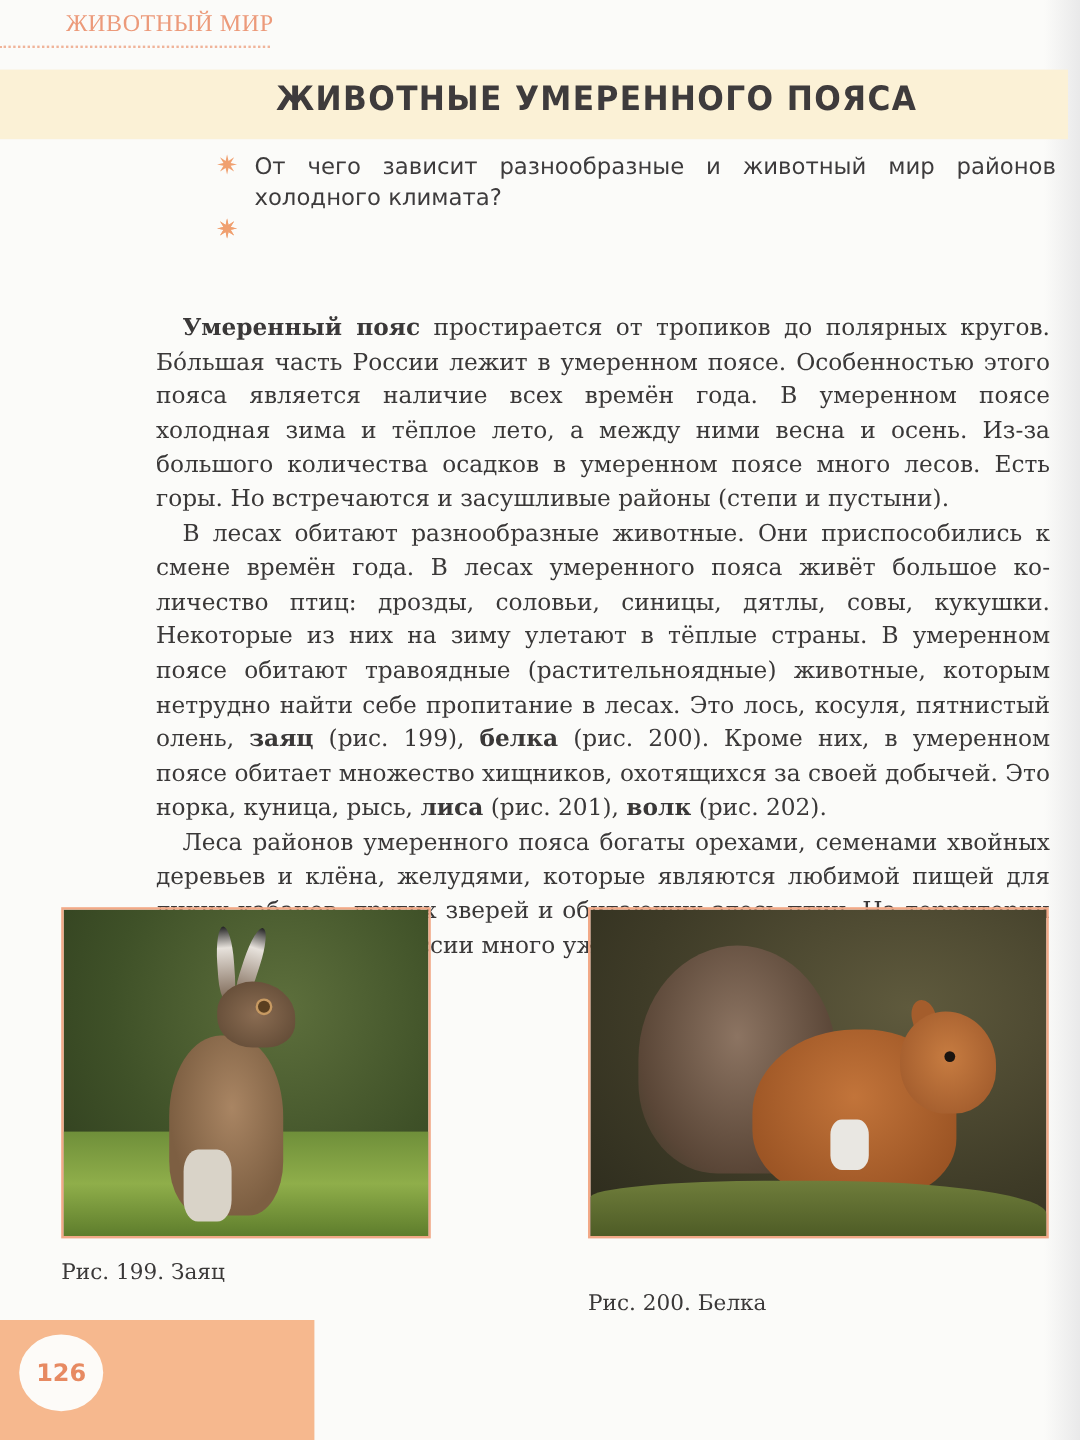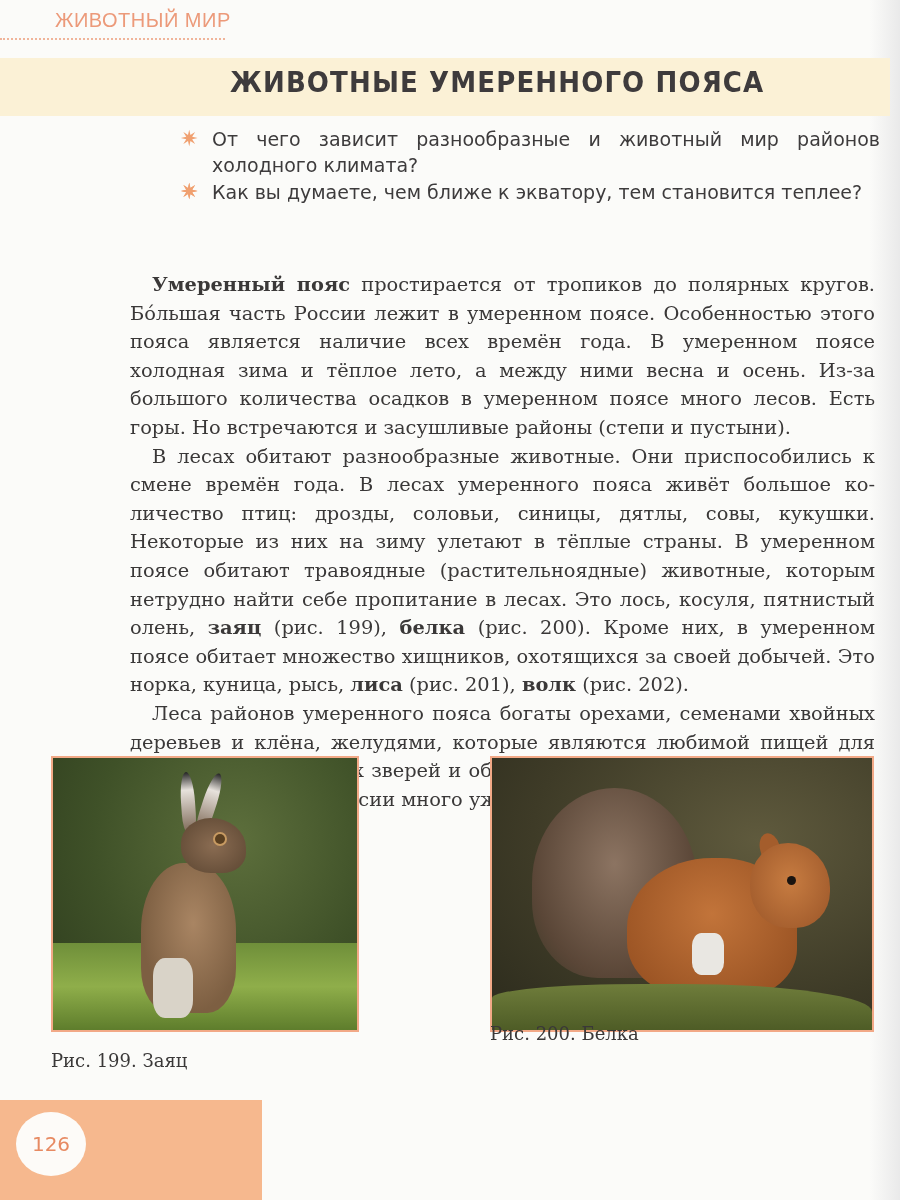--- a/index.html
+++ b/index.html
@@ -8,21 +8,21 @@
     background: #fbfbf9;
     font-family: "DejaVu Serif", serif;
     color: #3d3b3c;
   }
   .right-edge {
     position: absolute; right: 0; top: 0; width: 30px; height: 1200px;
     background: linear-gradient(to right, rgba(255,255,255,0), rgba(200,200,205,0.35));
   }
   .section-label {
     position: absolute; left: 55px; top: 9px;
-    font-family: Liberation Sans, sans-serif; font-size: 20px; letter-spacing: 0.5px;
+    font-family: Liberation Serif, serif; font-size: 20px; letter-spacing: 0.5px;
     color: #ec9a7a;
   }
   .section-dots {
     position: absolute; left: 0; top: 38px; width: 225px; height: 0;
     border-top: 2px dotted #f0b49a;
   }
   .title-band {
     position: absolute; left: 0; top: 58px; width: 890px; height: 58px;
     background: #fbf1d6;
   }
@@ -36,21 +36,21 @@
     position: absolute; left: 180px; top: 126px; width: 700px;
     list-style: none; margin: 0; padding: 0;
     font-family: "DejaVu Sans", sans-serif; font-size: 19px; line-height: 26px;
     color: #3d3b3c;
   }
   .questions li { position: relative; padding-left: 32px; margin-bottom: 1px; text-align: justify; }
   .star-icon {
     position: absolute; left: 0; top: 1px; font-size: 22px; color: #f0a070; line-height: 24px;
   }
   .body-text {
-    position: absolute; left: 130px; top: 271px; width: 745px;
+    position: absolute; left: 130px; top: 259px; width: 745px;
     font-family: "DejaVu Serif", serif; font-size: 19.4px; line-height: 28.6px;
     text-align: justify; color: #3a3838;
   }
   .body-text p { margin: 0; text-indent: 22px; hyphens: manual; }
   .body-text b { font-weight: bold; }
   .figure {
     position: absolute; border: 2px solid #f2a987; overflow: hidden;
   }
   .fig-hare { left: 51px; top: 756px; width: 304px; height: 272px;
     background: radial-gradient(ellipse at 60% 30%, #5d6f3c 0%, #3f5128 55%, #2d3b1d 100%); }
@@ -74,31 +74,31 @@
     background: radial-gradient(ellipse at 50% 40%, #c2743a, #9b5424 80%); border-radius: 50% 45% 35% 40%; }
   .sq-head { position: absolute; left: 258px; top: 85px; width: 80px; height: 85px;
     background: radial-gradient(ellipse at 50% 45%, #c77c41, #9a5528); border-radius: 50% 55% 45% 50%; }
   .sq-ear { position: absolute; left: 268px; top: 75px; width: 20px; height: 30px; background: #a45d2c; border-radius: 50% 50% 20% 20%; transform: rotate(-15deg); }
   .sq-eye { position: absolute; left: 295px; top: 118px; width: 9px; height: 9px; background: #1a1410; border-radius: 50%; }
   .sq-belly { position: absolute; left: 200px; top: 175px; width: 32px; height: 42px; background: #e9e7e2; border-radius: 30%; }
   .caption {
     position: absolute; font-family: "DejaVu Serif", serif; font-size: 18px; color: #3a3838;
   }
   .cap-hare { left: 51px; top: 1050px; }
-  .cap-squirrel { left: 490px; top: 1023px; text-align: center; }
+  .cap-squirrel { left: 490px; top: 1076px; text-align: center; }
   .page-band {
     position: absolute; left: 0; top: 1100px; width: 262px; height: 100px;
     background: #f6b88e;
   }
   .page-circle {
     position: absolute; left: 16px; top: 1112px; width: 70px; height: 64px; border-radius: 50%;
     background: #fdfbf8; display: flex; align-items: center; justify-content: center;
   }
   .page-number {
-    font-family: "DejaVu Sans", sans-serif; font-weight: normal; font-size: 20px; color: #e78a62;
+    font-family: "DejaVu Sans", sans-serif; font-weight: bold; font-size: 20px; color: #e78a62;
   }
 </style>
 </head>
 <body>
 
 <div class="right-edge"></div>
 
 <div class="section-label">ЖИВОТНЫЙ МИР</div>
 <div class="section-dots"></div>
 
@@ -108,21 +108,20 @@
 <ul class="questions">
   <li>
     <span class="star-icon">✷</span>
     <span>От чего зависит разнообразные и животный мир районов холодного климата?</span>
   </li>
   <li>
     <span class="star-icon">✷</span>
   </li>
   <li>
     <span class="star-icon">✷</span>
-    <span>Как вы думаете, чем ближе к экватору, тем становится теплее?</span>
   </li>
 </ul>
 
 <div class="body-text">
   <p><b>Умеренный пояс</b><span> простирается от тропиков до полярных кругов. Бóльшая часть России лежит в умеренном поясе. Особенностью это­го пояса является наличие всех времён года. В умеренном поясе холодная зима и тёплое лето, а между ними весна и осень. Из-за большого количества осадков в умеренном поясе много лесов. Есть горы. Но встречаются и засушливые районы (степи и пустыни).</span></p>
   <p><span>В лесах обитают разнообразные животные. Они приспособились к смене времён года. В лесах умеренного пояса живёт большое ко­личество птиц: дрозды, соловьи, синицы, дятлы, совы, кукушки. Некоторые из них на зиму улетают в тёплые страны. В умеренном поясе обитают травоядные (растительноядные) животные, которым нетрудно найти себе пропитание в лесах. Это лось, косуля, пятни­стый олень, </span><b>заяц</b><span> (рис. 199), </span><b>белка</b><span> (рис. 200). Кроме них, в уме­ренном поясе обитает множество хищников, охотящихся за своей добычей. Это норка, куница, рысь, </span><b>лиса</b><span> (рис. 201), </span><b>волк</b><span> (рис. 202).</span></p>
   <p><span>Леса районов умеренного пояса богаты орехами, семенами хвой­ных деревьев и клёна, желудями, которые являются любимой пи­щей для диких кабанов, других зверей и обитающих здесь птиц. На территории умеренного пояса России много ужей, гадюк, лягушек,</span></p>
 </div>
 
 <div class="figure fig-hare">

